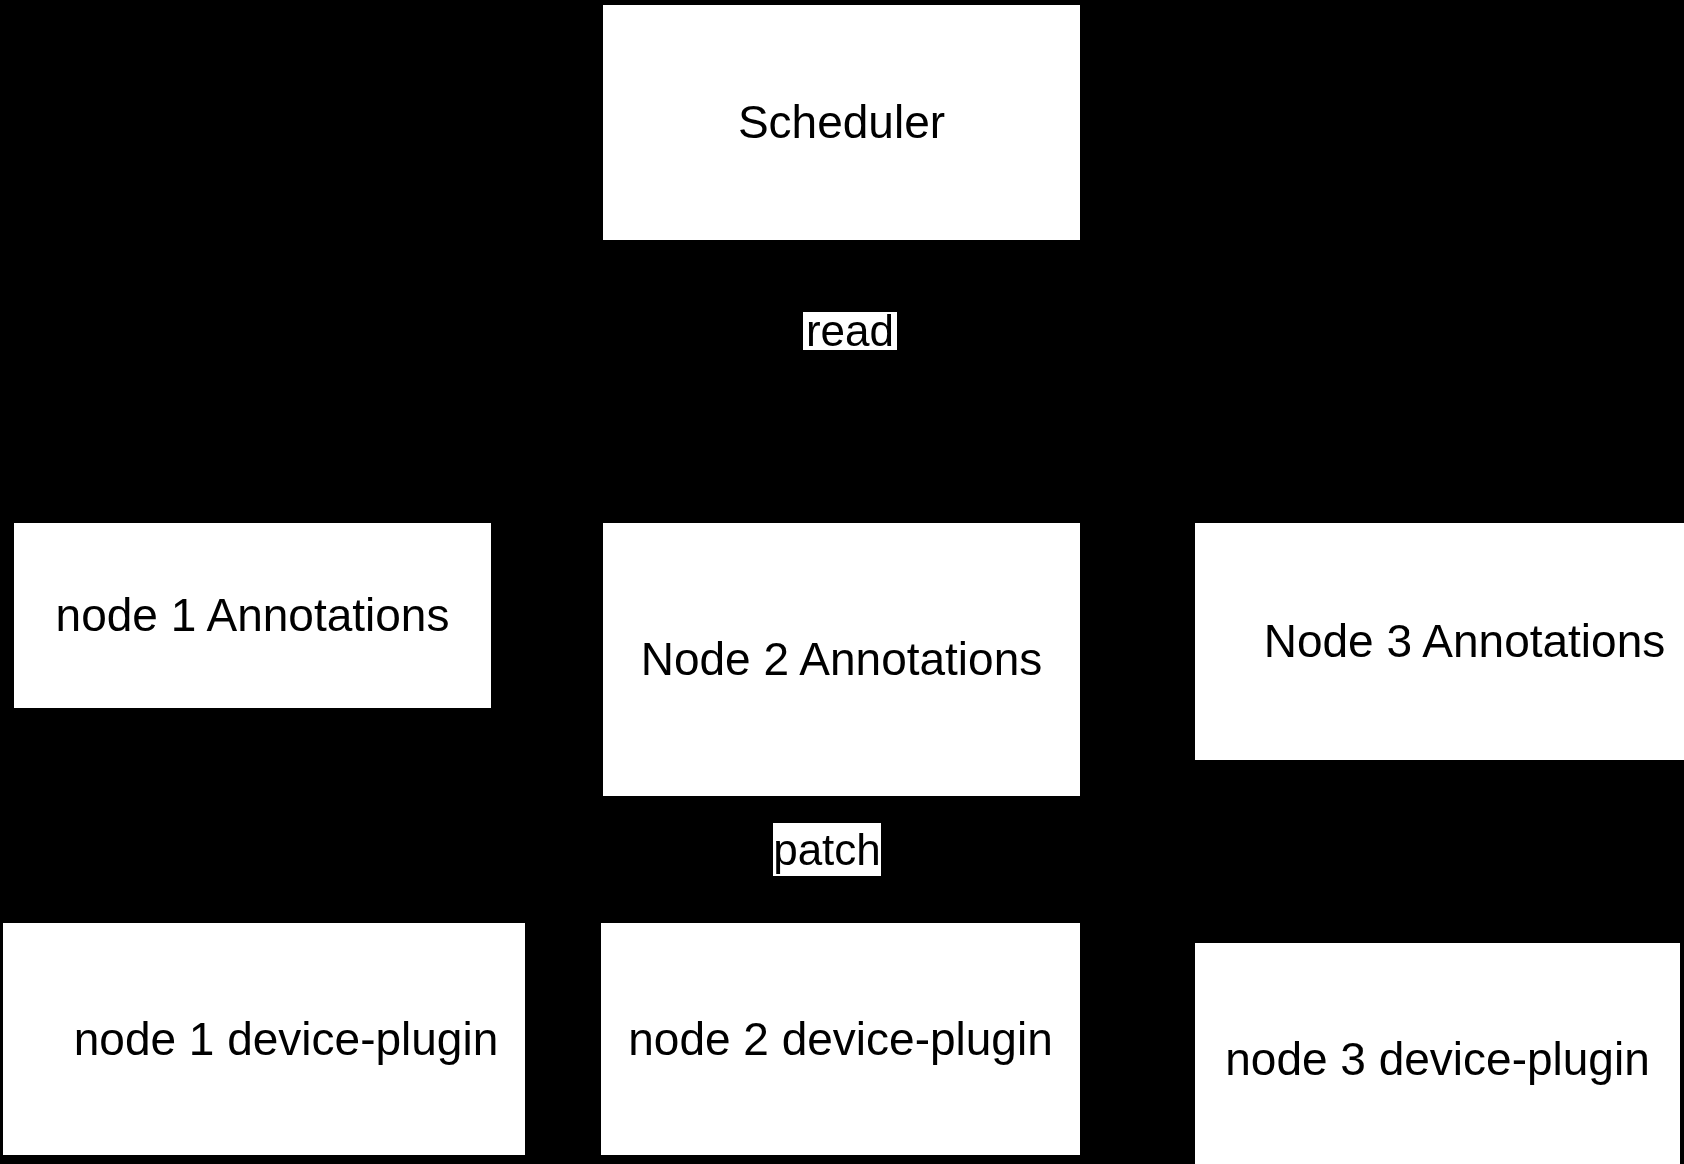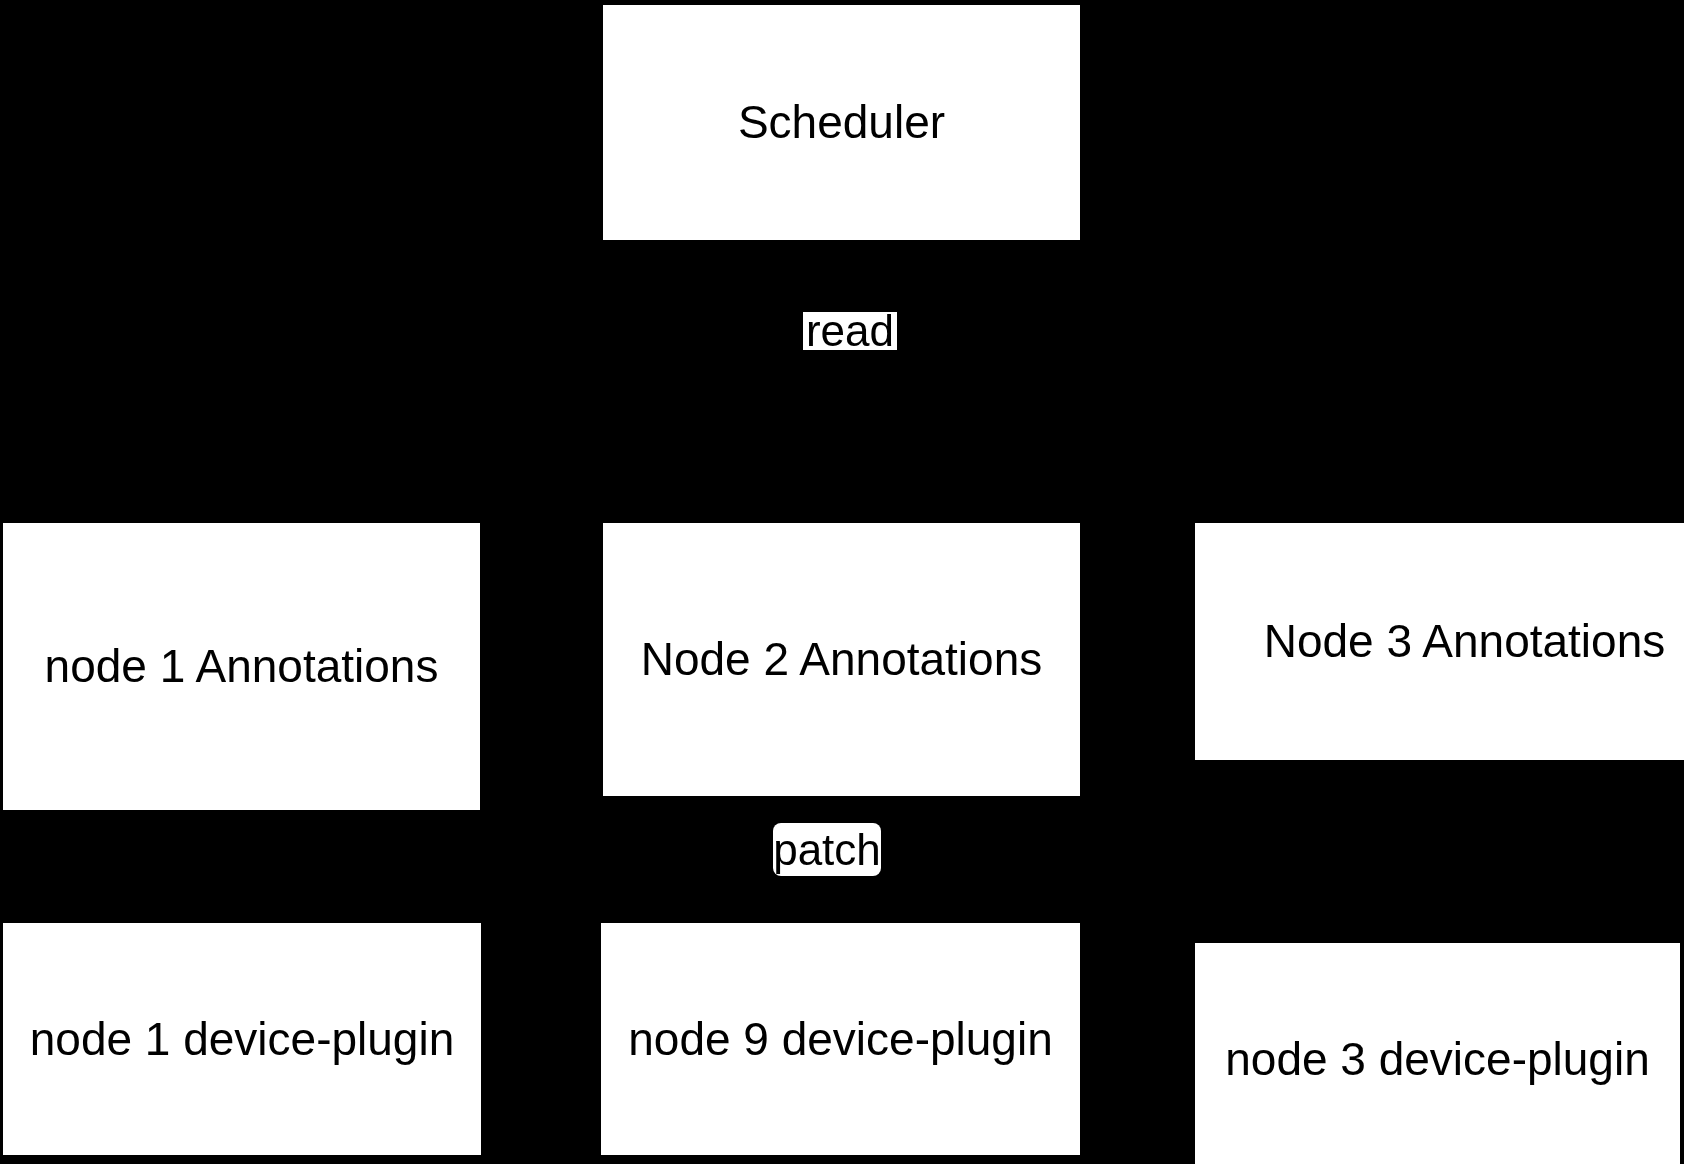--- a/index.html
+++ b/index.html
@@ -41,27 +41,27 @@
     justify-content: center;
     font-size: 44px;
     line-height: 1;
     white-space: nowrap;
   }
   
   .scheduler        { left: 603px;  top: 5px;   width: 477px; height: 235px; }
   
   .read-label       { left: 803px;  top: 312px; width: 94px;  height: 38px; }
   
-  .annotations-1    { left: 3px;    top: 523px; width: 477px; height: 287px; }
+  .annotations-1    { left: 14px;    top: 523px; width: 477px; height: 185px; }
   .annotations-2    { left: 603px;  top: 523px; width: 477px; height: 273px; }
   .annotations-3    { left: 1195px; top: 523px; width: 539px; height: 237px; }
   
-  .patch-label      { left: 773px;  top: 823px; width: 108px; height: 53px; border-radius: 8px; }
+  .patch-label      { left: 773px;  top: 823px; width: 108px; height: 53px; }
   
-  .device-plugin-1  { left: 3px;    top: 923px; width: 478px; height: 232px; }
+  .device-plugin-1  { left: 3px;    top: 923px; width: 478px; height: 232px; padding-left: 44px; }
   .device-plugin-2  { left: 601px;  top: 923px; width: 479px; height: 232px; }
   .device-plugin-3  { left: 1195px; top: 923px; width: 485px; height: 232px; margin-top: 20px; }
 </style>
 </head>
 <body>
 
 <div class="canvas">
 
   <div class="node scheduler">
     <span>Scheduler</span>
@@ -85,20 +85,20 @@
 
   <div class="edge-label patch-label">
     <span>patch</span>
   </div>
 
   <div class="node device-plugin-1">
     <span>node 1 device-plugin</span>
   </div>
 
   <div class="node device-plugin-2">
-    <span>node 9 device-plugin</span>
+    <span>node 2 device-plugin</span>
   </div>
 
   <div class="node device-plugin-3">
     <span>node 3 device-plugin</span>
   </div>
 
 </div>
 
 </body></html>

